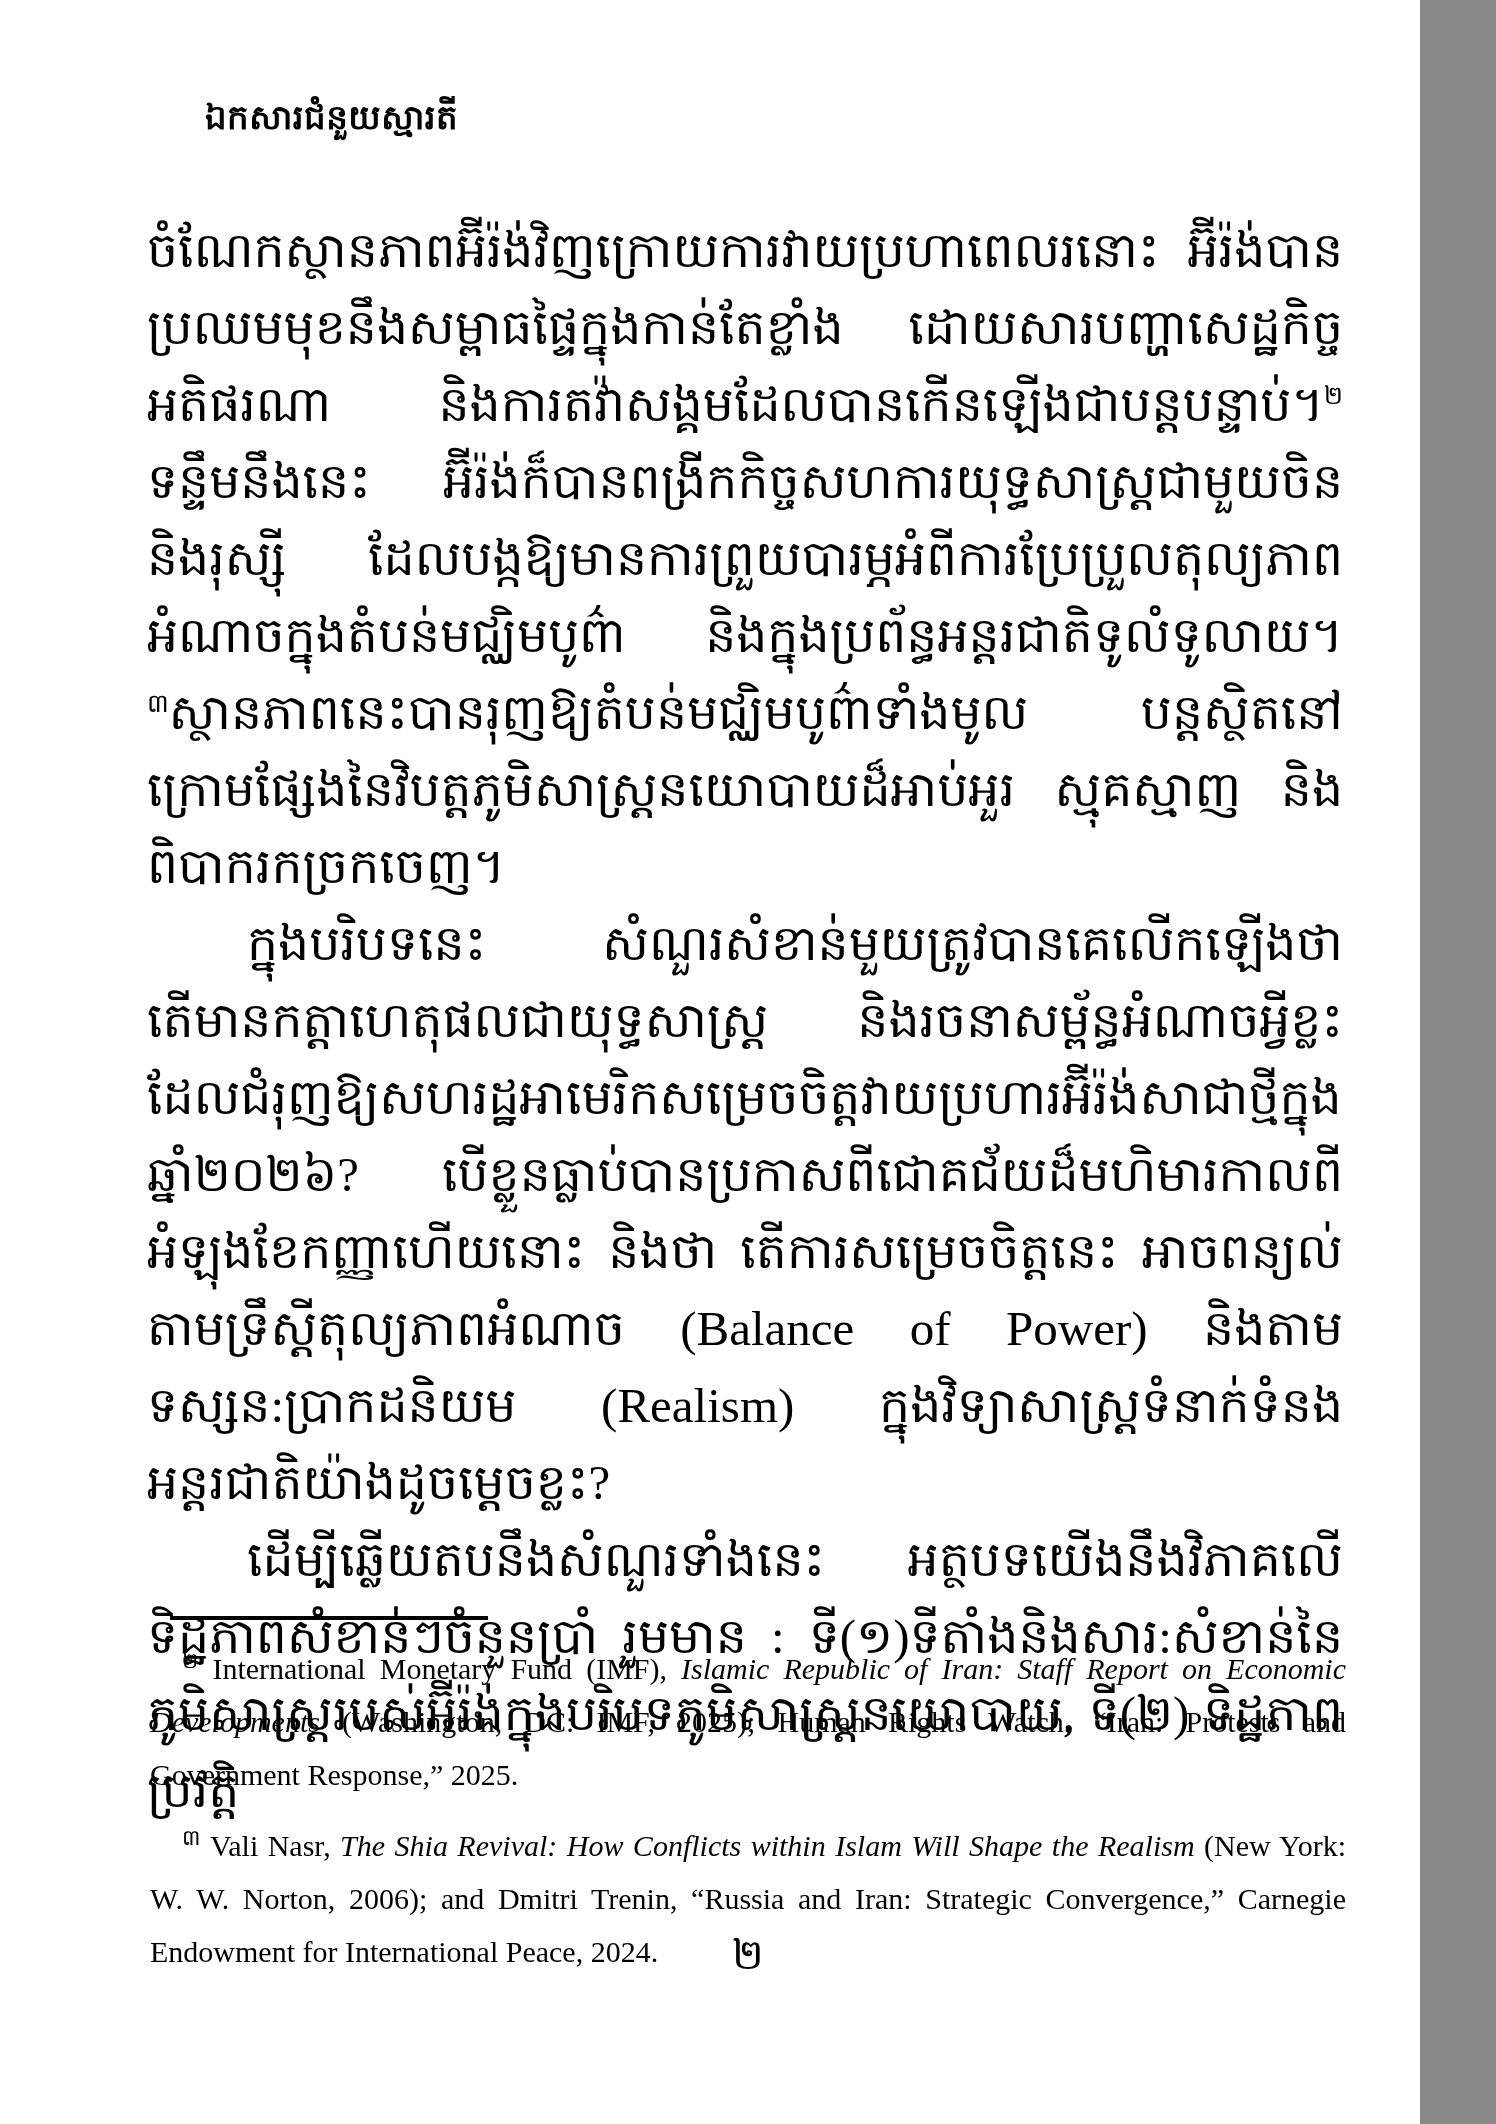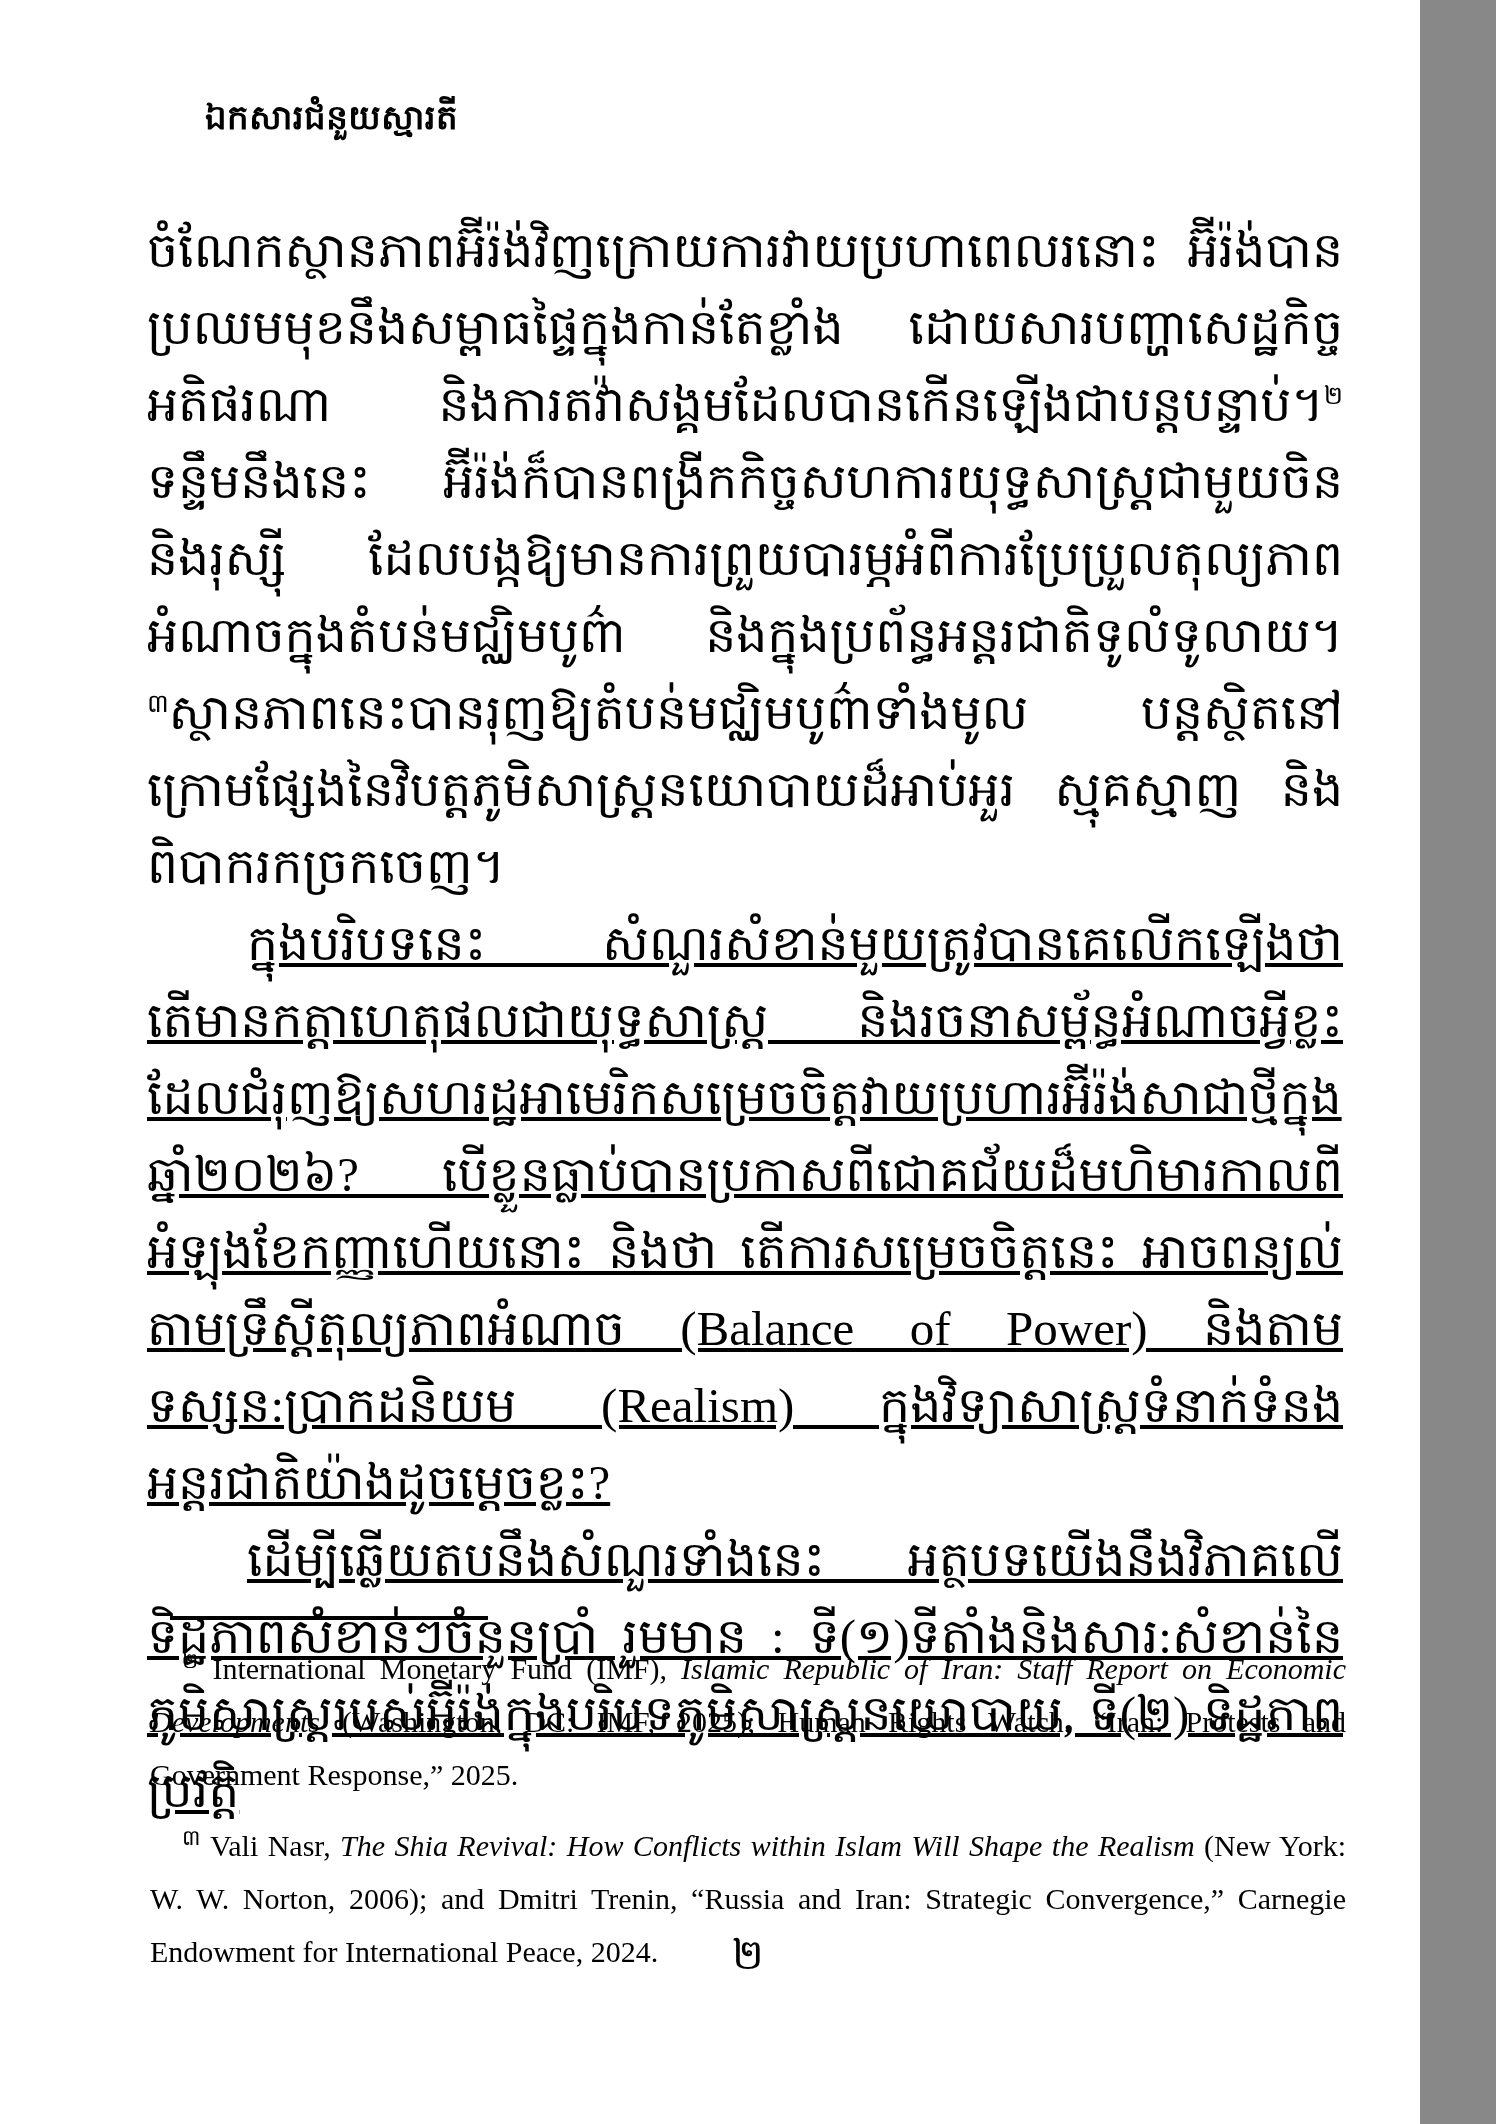--- a/index.html
+++ b/index.html
@@ -16,21 +16,21 @@
     font-size:34px;font-weight:bold;
     letter-spacing:0.5px;
     white-space:nowrap;
   }
   .body-text{
     position:absolute;left:147px;top:212px;width:1196px;
     font-size:49px;line-height:77px;
     text-align:justify;
   }
   .para{margin:0;padding:0;}
-  .para.indent{text-indent:100px;text-decoration:underline;}
+  .para.indent{text-indent:100px;}
   .para.fill-last{text-align-last:justify;}
   sup.fn-ref{
     font-size:0.52em;
     line-height:0;
     vertical-align:super;
   }
   .fn-sep{
     position:absolute;left:170px;top:1616px;
     width:318px;height:4px;background:#000;
   }

